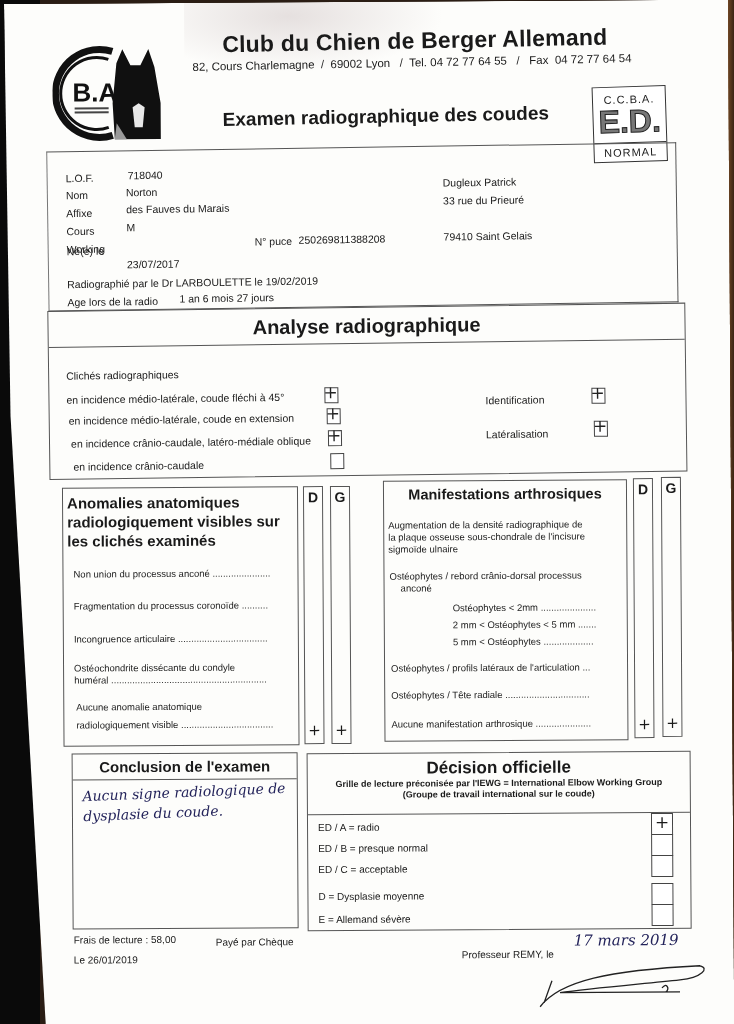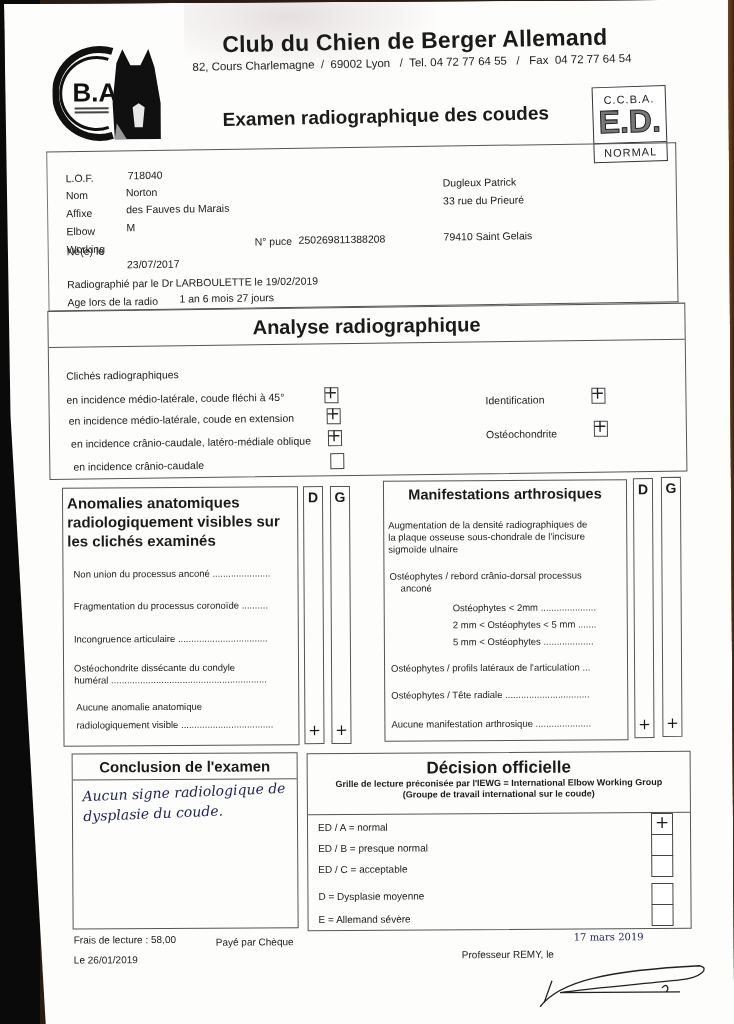--- a/index.html
+++ b/index.html
@@ -63,21 +63,21 @@
   .decis { left:298px; top:751px; width:382px; height:176px; border:1px solid #555; }
   .decis .head { position:absolute; left:0; right:0; top:0; height:60px; border-bottom:1px solid #555; text-align:center; }
   .decis .t1 { font-size:17px; font-weight:bold; margin-top:5px; }
   .decis .t2 { font-size:9px; font-weight:bold; line-height:11px; }
   .decis .row { position:absolute; left:10px; font-size:10px; }
   .dbox { position:absolute; left:343px; width:20px; height:20px; border:1px solid #444; background:#fff; }
   .dbox .mk { position:absolute; left:0; right:0; top:-2px; text-align:center; font-size:17px; font-family:"DejaVu Sans", sans-serif; }
 
   
   .foot { font-size:10px; }
-  .hand2 { font-family:"DejaVu Serif", serif; font-size:10px; color:#23235a; }
+  .hand2 { font-family:"DejaVu Serif", serif; font-style:italic; font-size:15px; color:#23235a; }
 </style>
 </head>
 <body>
 
 <div class="bg-dark-left"></div>
 <div class="bg-wood"></div>
 
 <div class="paper">
   <div class="shade"></div>
 
@@ -104,21 +104,21 @@
     <div class="s3">NORMAL</div>
   </div>
 
   <div class="abs idbox">
     <span class="lab" style="left:18px;top:20px">L.O.F.</span>
     <span class="val" style="left:80px;top:18px">718040</span>
     <span class="lab" style="left:18px;top:37px">Nom</span>
     <span class="val" style="left:78px;top:35px">Norton</span>
     <span class="lab" style="left:18px;top:55px">Affixe</span>
     <span class="val" style="left:78px;top:52px">des Fauves du Marais</span>
-    <span class="lab" style="left:18px;top:73px">Elbow</span>
+    <span class="lab" style="left:18px;top:73px">Cours</span>
     <span class="val" style="left:78px;top:70px">M</span>
     <span class="lab" style="left:18px;top:91px">Working</span>
     <span class="lab" style="left:206px;top:86px">N° puce</span>
     <span class="val" style="left:250px;top:85px">250269811388208</span>
     <span class="lab" style="left:18px;top:93px">Né(e) le</span>
     <span class="val" style="left:78px;top:107px">23/07/2017</span>
     <span class="val" style="left:18px;top:126px">Radiographié par le Dr LARBOULETTE  le 19/02/2019</span>
     <span class="lab" style="left:18px;top:144px">Age lors de la radio</span>
     <span class="val" style="left:130px;top:142px">1 an 6 mois 27 jours</span>
     <span class="val" style="left:395px;top:30px">Dugleux Patrick</span>
@@ -148,21 +148,21 @@
     <span class="txt" style="left:23px;top:149px">en incidence crânio-caudale</span>
     <div class="chk" style="left:280px;top:145px">
         <span class="mark"></span>
       </div>
 
     <span class="txt" style="left:436px;top:88px">Identification</span>
     <div class="chk" style="left:542px;top:83px">
         <span class="mark">+</span>
       </div>
 
-    <span class="txt" style="left:436px;top:122px">Ostéochondrite</span>
+    <span class="txt" style="left:436px;top:122px">Latéralisation</span>
     <div class="chk" style="left:544px;top:116px">
         <span class="mark">+</span>
       </div>
   </div>
 
   <div class="abs anom">
     <div class="title">
       <div>Anomalies anatomiques</div>
       <div>radiologiquement visibles sur</div>
       <div>les clichés examinés</div>
@@ -179,21 +179,21 @@
     <div class="hd">D</div>
     <div class="mk">+</div>
   </div>
   <div class="col" style="left:323px;top:484px;height:256px">
     <div class="hd">G</div>
     <div class="mk">+</div>
   </div>
 
   <div class="abs manif">
     <div class="title">Manifestations arthrosiques</div>
-    <div class="item" style="left:4px;top:38px">Augmentation de la densité radiographiques de</div>
+    <div class="item" style="left:4px;top:38px">Augmentation de la densité radiographique de</div>
     <div class="item" style="left:4px;top:50px">la plaque osseuse sous-chondrale de l'incisure</div>
     <div class="item" style="left:4px;top:62px">sigmoïde ulnaire</div>
     <div class="item" style="left:5px;top:89px">Ostéophytes / rebord crânio-dorsal processus</div>
     <div class="item" style="left:16px;top:101px">anconé</div>
     <div class="item" style="left:68px;top:121px">Ostéophytes &lt; 2mm .....................</div>
     <div class="item" style="left:68px;top:138px">2 mm &lt; Ostéophytes &lt; 5 mm .......</div>
     <div class="item" style="left:68px;top:155px">5 mm &lt; Ostéophytes ...................</div>
     <div class="item" style="left:6px;top:181px">Ostéophytes / profils latéraux de l'articulation ...</div>
     <div class="item" style="left:6px;top:208px">Ostéophytes / Tête radiale ................................</div>
     <div class="item" style="left:6px;top:237px">Aucune manifestation arthrosique .....................</div>
@@ -211,21 +211,21 @@
     <div class="title">Conclusion de l'examen</div>
     <div class="hand">Aucun signe radiologique de dysplasie du coude.</div>
   </div>
 
   <div class="abs decis">
     <div class="head">
       <div class="t1">Décision officielle</div>
       <div class="t2">Grille de lecture préconisée par l'IEWG = International Elbow Working Group</div>
       <div class="t2">(Groupe de travail international sur le coude)</div>
     </div>
-    <div class="row" style="top:68px">ED / A  =  normal</div>
+    <div class="row" style="top:68px">ED / A  =  radio</div>
     <div class="row" style="top:89px">ED / B  =  presque normal</div>
     <div class="row" style="top:110px">ED / C  =  acceptable</div>
     <div class="row" style="top:137px">D = Dysplasie moyenne</div>
     <div class="row" style="top:160px">E = Allemand sévère</div>
     <div class="dbox" style="top:61px">
         <span class="mk">+</span>
       </div>
     <div class="dbox" style="top:82px">
         <span class="mk"></span>
       </div>

